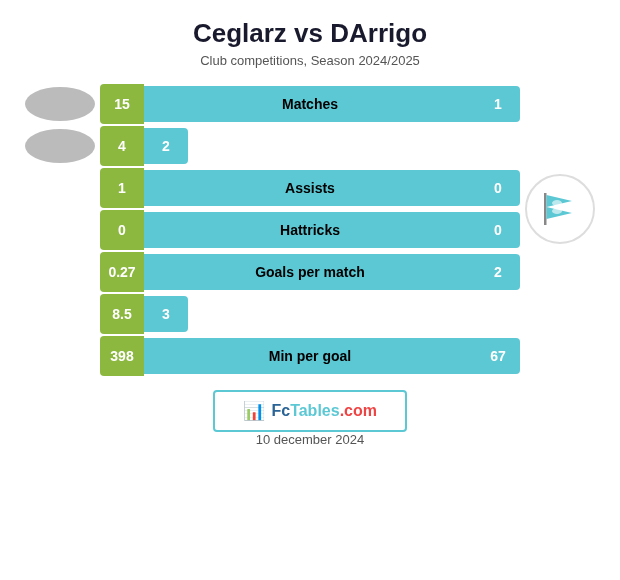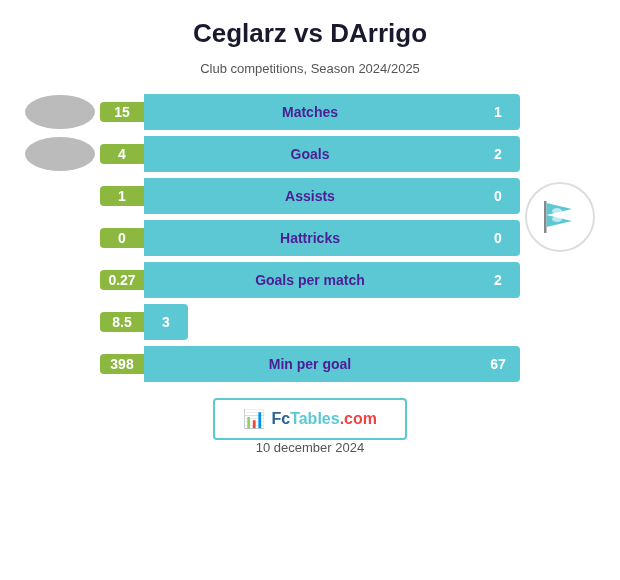--- a/index.html
+++ b/index.html
@@ -17,21 +17,21 @@
       display: flex;
       flex-direction: column;
       align-items: center;
       padding: 18px 20px 10px;
     }
 
     .title {
       font-size: 26px;
       font-weight: bold;
       color: #1a1a2e;
-      margin-bottom: 12px;
+      margin-bottom: 4px;
       text-align: center;
     }
 
     .subtitle {
       font-size: 13px;
       color: #555;
       margin-bottom: 18px;
       text-align: left;
     }
 
@@ -67,21 +67,21 @@
 
     .stat-bar-row {
       height: 36px;
       display: flex;
       align-items: center;
       position: relative;
     }
 
     .left-num {
       width: 44px;
-      height: 20px;
+      height: 40px;
       background: #8cb840;
       color: #fff;
       font-weight: bold;
       font-size: 14px;
       display: flex;
       align-items: center;
       justify-content: center;
       border-radius: 4px 0 0 4px;
       flex-shrink: 0;
     }
@@ -91,21 +91,21 @@
       height: 36px;
       background: #5bc8d4;
       display: flex;
       align-items: center;
       justify-content: center;
     }
 
     .mid-label {
       font-size: 14px;
       font-weight: bold;
-      color: #4c1d95;
+      color: #000000;
       text-align: center;
     }
 
     .right-num {
       width: 44px;
       height: 36px;
       background: #5bc8d4;
       color: #fff;
       font-weight: bold;
       font-size: 14px;
@@ -206,23 +206,20 @@
     <div class="bars-col" id="bars-col">
     <div class="stat-bar-row">
           <div class="left-num">15</div>
           <div class="mid-bar">
             <span class="mid-label">Matches</span>
           </div>
           <div class="right-num">1</div>
         </div>
         <div class="stat-bar-row">
           <div class="left-num">4</div>
-          <div class="mid-bar">
-            <span class="mid-label">Goals</span>
-          </div>
           <div class="right-num">2</div>
         </div>
         <div class="stat-bar-row">
           <div class="left-num">1</div>
           <div class="mid-bar">
             <span class="mid-label">Assists</span>
           </div>
           <div class="right-num">0</div>
         </div>
         <div class="stat-bar-row">

